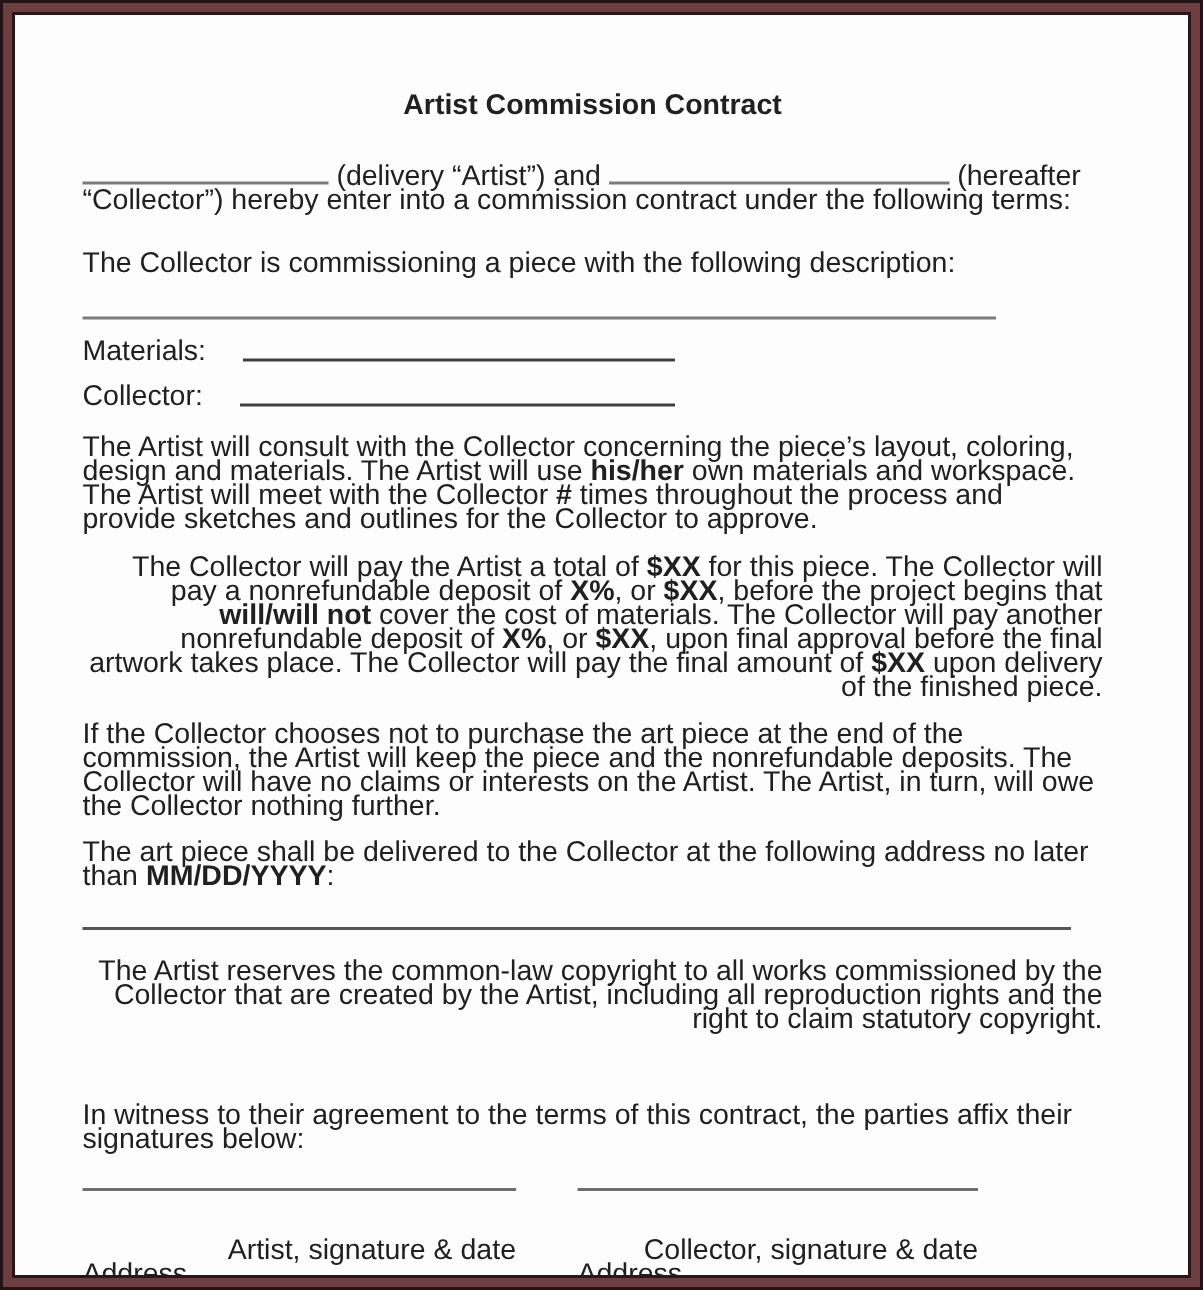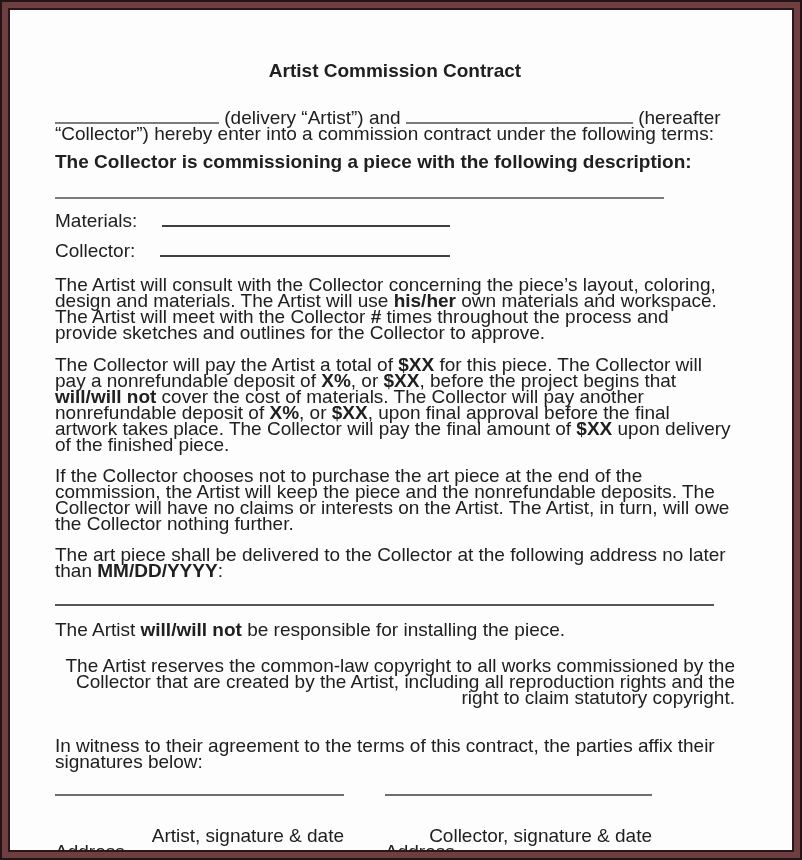--- a/index.html
+++ b/index.html
@@ -11,35 +11,35 @@
   .frame-inner { height: 100%; box-sizing: border-box; border: 2px solid #2a171a; overflow: hidden; background: #fdfdfd; }
   .content {
     padding: 0 57px 0 45px;
     font-family: "Liberation Sans", sans-serif;
     font-size: 19px; line-height: 16px; color: #202020;
   }
   p { margin: 0; }
   b { font-weight: bold; }
   .title { margin-top: 53px; text-align: center; font-weight: bold; }
   .intro { margin-top: 31px; }
-  .commissioning { margin-top: 12px; font-weight: bold; }
+  .commissioning { margin-top: 26px; }
   .blank { display: inline-block; height: 2px; border-bottom: 2px solid #7c7c7c; }
   .blank-artist { width: 164px; }
   .blank-collector { width: 227px; }
   .desc-line { margin-top: 27px; width: 609px; height: 0; border-bottom: 2px solid #7c7c7c; }
   .label-row { display: flex; width: 395px; margin-top: 14px; gap: 20px; }
   .fill-line { flex: 1; height: 0; border-bottom: 2px solid #3f3f3f; align-self: flex-end; margin: 0 0 2px 5px; }
   .consult { margin-top: 18px; }
-  .payment { margin-top: 16px; }
+  .payment { margin-top: 16px; text-align: right; }
   .keep { margin-top: 15px; }
   .delivery { margin-top: 15px; }
   .address-line { margin-top: 25px; width: 659px; height: 0; border-bottom: 2px solid #565656; }
   .install { margin-top: 16px; }
   .copyright { margin-top: 20px; text-align: right; }
-  .witness { margin-top: 32px; }
+  .witness { margin-top: 48px; }
   .sig-wrap { display: flex; margin-top: 24px; }
   .sig-col { width: 289px; margin-right: 41px; }
   .sig-col.right { width: 267px; margin-right: 0; }
   .sig-line { height: 0; border-bottom: 2px solid #6e6e6e; }
   .sig-label { margin-top: 32px; text-align: right; }
   .sig-row { display: flex; gap: 40px; }
   .sig-row .fill-line { margin-left: 0; }
   .sig-row .fill-line.gapped { margin-left: 8px; }
 </style>
 </head>
@@ -71,21 +71,20 @@
         <p class="consult"><span>The Artist will consult with the Collector concerning the piece’s layout, coloring, design and materials. The Artist will use </span><b>his/her</b><span> own materials and workspace. The Artist will meet with the Collector </span><b>#</b><span> times throughout the process and provide sketches and outlines for the Collector to approve.</span></p>
 
         <p class="payment"><span>The Collector will pay the Artist a total of </span><b>$XX</b><span> for this piece. The Collector will pay a nonrefundable deposit of </span><b>X%</b><span>, or </span><b>$XX</b><span>, before the project begins that </span><b>will/will not</b><span> cover the cost of materials. The Collector will pay another nonrefundable deposit of </span><b>X%</b><span>, or </span><b>$XX</b><span>, upon final approval before the final artwork takes place. The Collector will pay the final amount of </span><b>$XX</b><span> upon delivery of the finished piece.</span></p>
 
         <p class="keep">If the Collector chooses not to purchase the art piece at the end of the commission, the Artist will keep the piece and the nonrefundable deposits. The Collector will have no claims or interests on the Artist. The Artist, in turn, will owe the Collector nothing further.</p>
 
         <p class="delivery"><span>The art piece shall be delivered to the Collector at the following address no later than </span><b>MM/DD/YYYY</b><span>:</span></p>
 
         <div class="address-line"></div>
 
-        <p class="install"><span>The Artist </span><b>will/will not</b><span> be responsible for installing the piece.</span></p>
 
         <p class="copyright">The Artist reserves the common-law copyright to all works commissioned by the Collector that are created by the Artist, including all reproduction rights and the right to claim statutory copyright.</p>
 
         <p class="witness">In witness to their agreement to the terms of this contract, the parties affix their signatures below:</p>
 
         <div class="sig-wrap">
 
           <div class="sig-col">
             <div class="sig-line"></div>
             <div class="sig-label">Artist, signature &amp; date</div>

